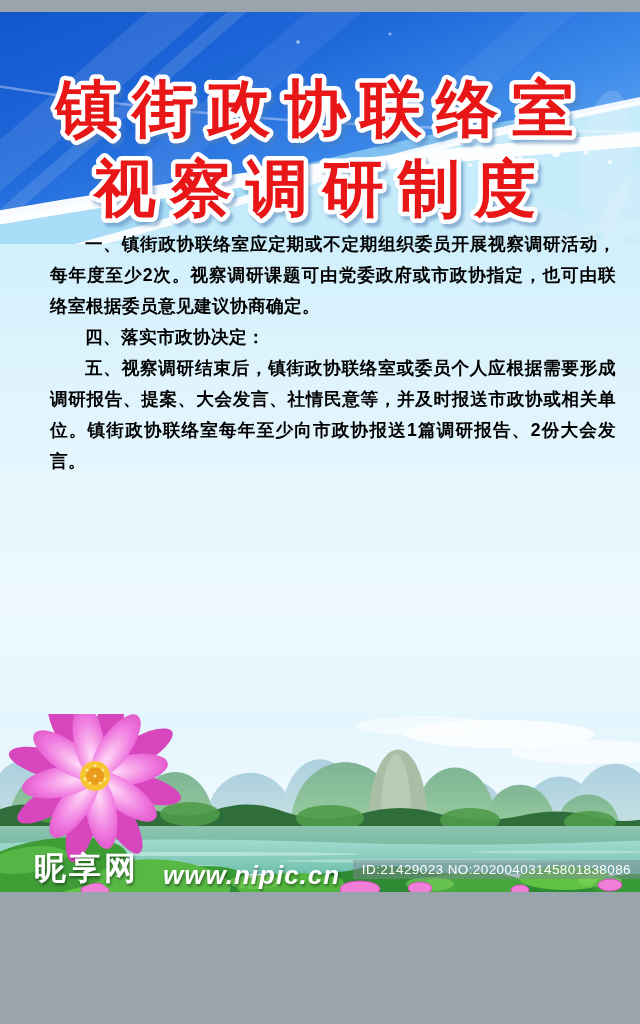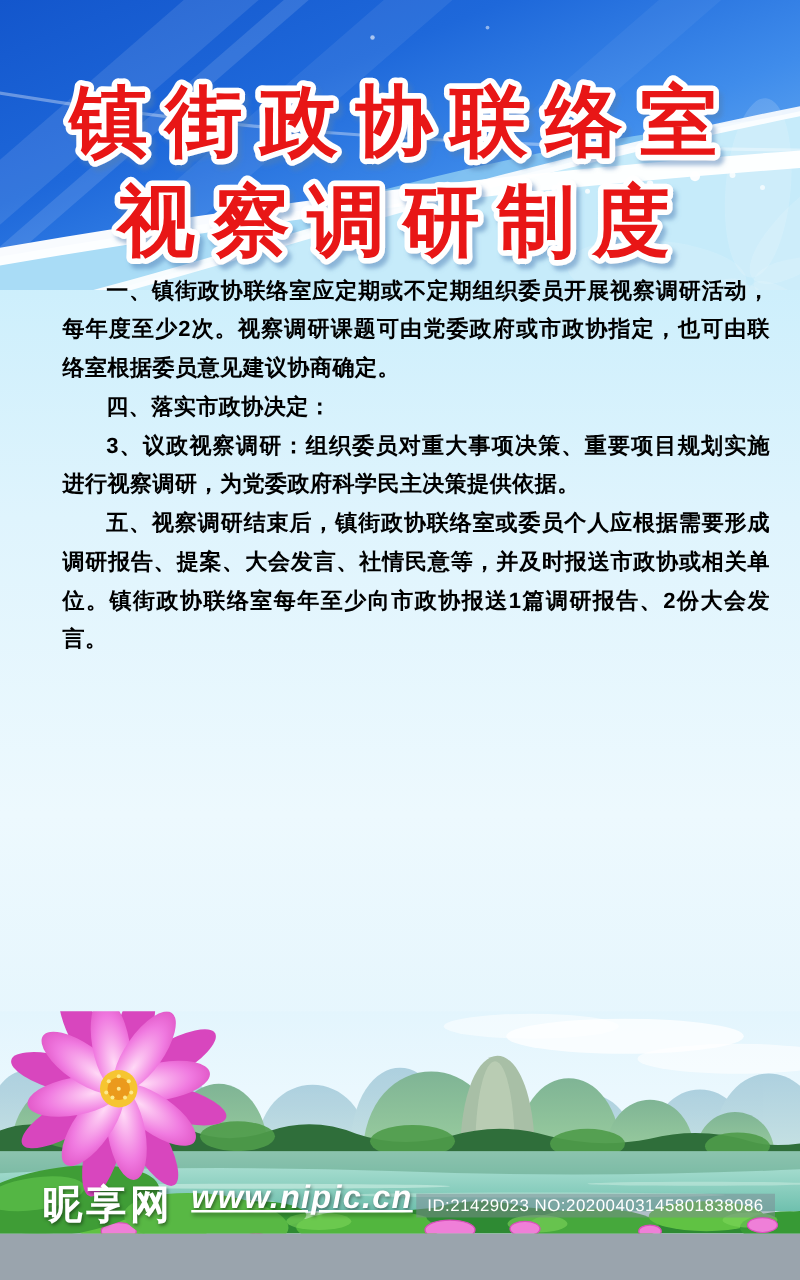--- a/index.html
+++ b/index.html
@@ -1,37 +1,37 @@
 <!DOCTYPE html>
 <html><head>
 <meta charset="utf-8">
 <style>
   * { margin:0; padding:0; box-sizing:border-box; }
   html,body { background:#9aa4ad; }
   .poster{
-    position:relative; width:640px; height:987px; overflow:hidden; margin:0 auto;
+    position:relative; width:640px; height:880px; overflow:hidden; margin:12px auto;
     background:linear-gradient(180deg,#c6ebfa 0%, #cdeffc 23%, #dff4fd 42%, #edf9fe 66%, #e6f6fd 83%, #e3f5fd 100%);
     font-family:"Liberation Sans","DejaVu Sans",sans-serif;
   }
   .hdr-svg{ position:absolute; top:0; left:0; z-index:2; display:block; }
   .photo-svg{ position:absolute; left:0; bottom:0; z-index:1; display:block; }
   .body-text{ position:absolute; top:217px; left:50px; width:566px; z-index:3; }
   .body-text p{
     font-size:17.6px; line-height:31px; font-weight:bold; color:#000;
     text-align:justify; text-indent:35px; letter-spacing:.4px;
   }
   .wm-left{
     position:absolute; left:34px; bottom:1px; z-index:4; color:#fff;
-    display:flex; align-items:flex-start; gap:14px; white-space:nowrap;
+    display:flex; align-items:flex-end; gap:24px; white-space:nowrap;
     text-shadow:1px 2px 3px rgba(0,0,0,.45);
   }
   .wm-site{ font-size:32px; font-weight:bold; letter-spacing:3px; }
-  .wm-url{ font-size:26px; font-weight:bold; font-style:italic; letter-spacing:1px;text-decoration:underline; }
+  .wm-url{ font-size:26px; font-weight:bold; font-style:italic; letter-spacing:1px; }
   .wm-right{
-    position:absolute; right:20px; bottom:13px; z-index:4;
+    position:absolute; right:0; bottom:13px; z-index:4;
     background:rgba(125,138,148,.5); color:#fff; font-size:13.5px;
     padding:2px 9px; letter-spacing:.4px; white-space:nowrap;
   }
 </style>
 </head>
 <body>
 
 <div class="poster">
 
   <svg class="hdr-svg" width="640" height="232" viewBox="0 0 640 232">
@@ -103,21 +103,20 @@
       <circle cx="390" cy="22" r="1.5" opacity="0.5"></circle>
     </g>
 
     <text x="322" y="118" text-anchor="middle" font-family="Liberation Serif, DejaVu Serif, serif" font-size="62" font-weight="bold" letter-spacing="14" fill="#e81414" stroke="#ffffff" stroke-width="9" stroke-linejoin="round" paint-order="stroke" filter="url(#tshadow)">镇街政协联络室</text>
     <text x="322" y="198" text-anchor="middle" font-family="Liberation Serif, DejaVu Serif, serif" font-size="62" font-weight="bold" letter-spacing="14" fill="#e81414" stroke="#ffffff" stroke-width="9" stroke-linejoin="round" paint-order="stroke" filter="url(#tshadow)">视察调研制度</text>
   </svg>
 
   <div class="body-text">
     <p>一、镇街政协联络室应定期或不定期组织委员开展视察调研活动，每年度至少2次。视察调研课题可由党委政府或市政协指定，也可由联络室根据委员意见建议协商确定。</p>
     <p>四、落实市政协决定：</p>
-    <p>3、议政视察调研：组织委员对重大事项决策、重要项目规划实施进行视察调研，为党委政府科学民主决策提供依据。</p>
     <p>五、视察调研结束后，镇街政协联络室或委员个人应根据需要形成调研报告、提案、大会发言、社情民意等，并及时报送市政协或相关单位。镇街政协联络室每年至少向市政协报送1篇调研报告、2份大会发言。</p>
   </div>
 
   <svg class="photo-svg" width="640" height="178" viewBox="0 0 640 178">
     <defs>
       <linearGradient id="skyG" x1="0" y1="0" x2="0" y2="1">
         <stop offset="0" stop-color="#e3f5fd"></stop>
           <stop offset="1" stop-color="#f2fbff"></stop>
       </linearGradient>
       <linearGradient id="waterG" x1="0" y1="0" x2="0" y2="1">

